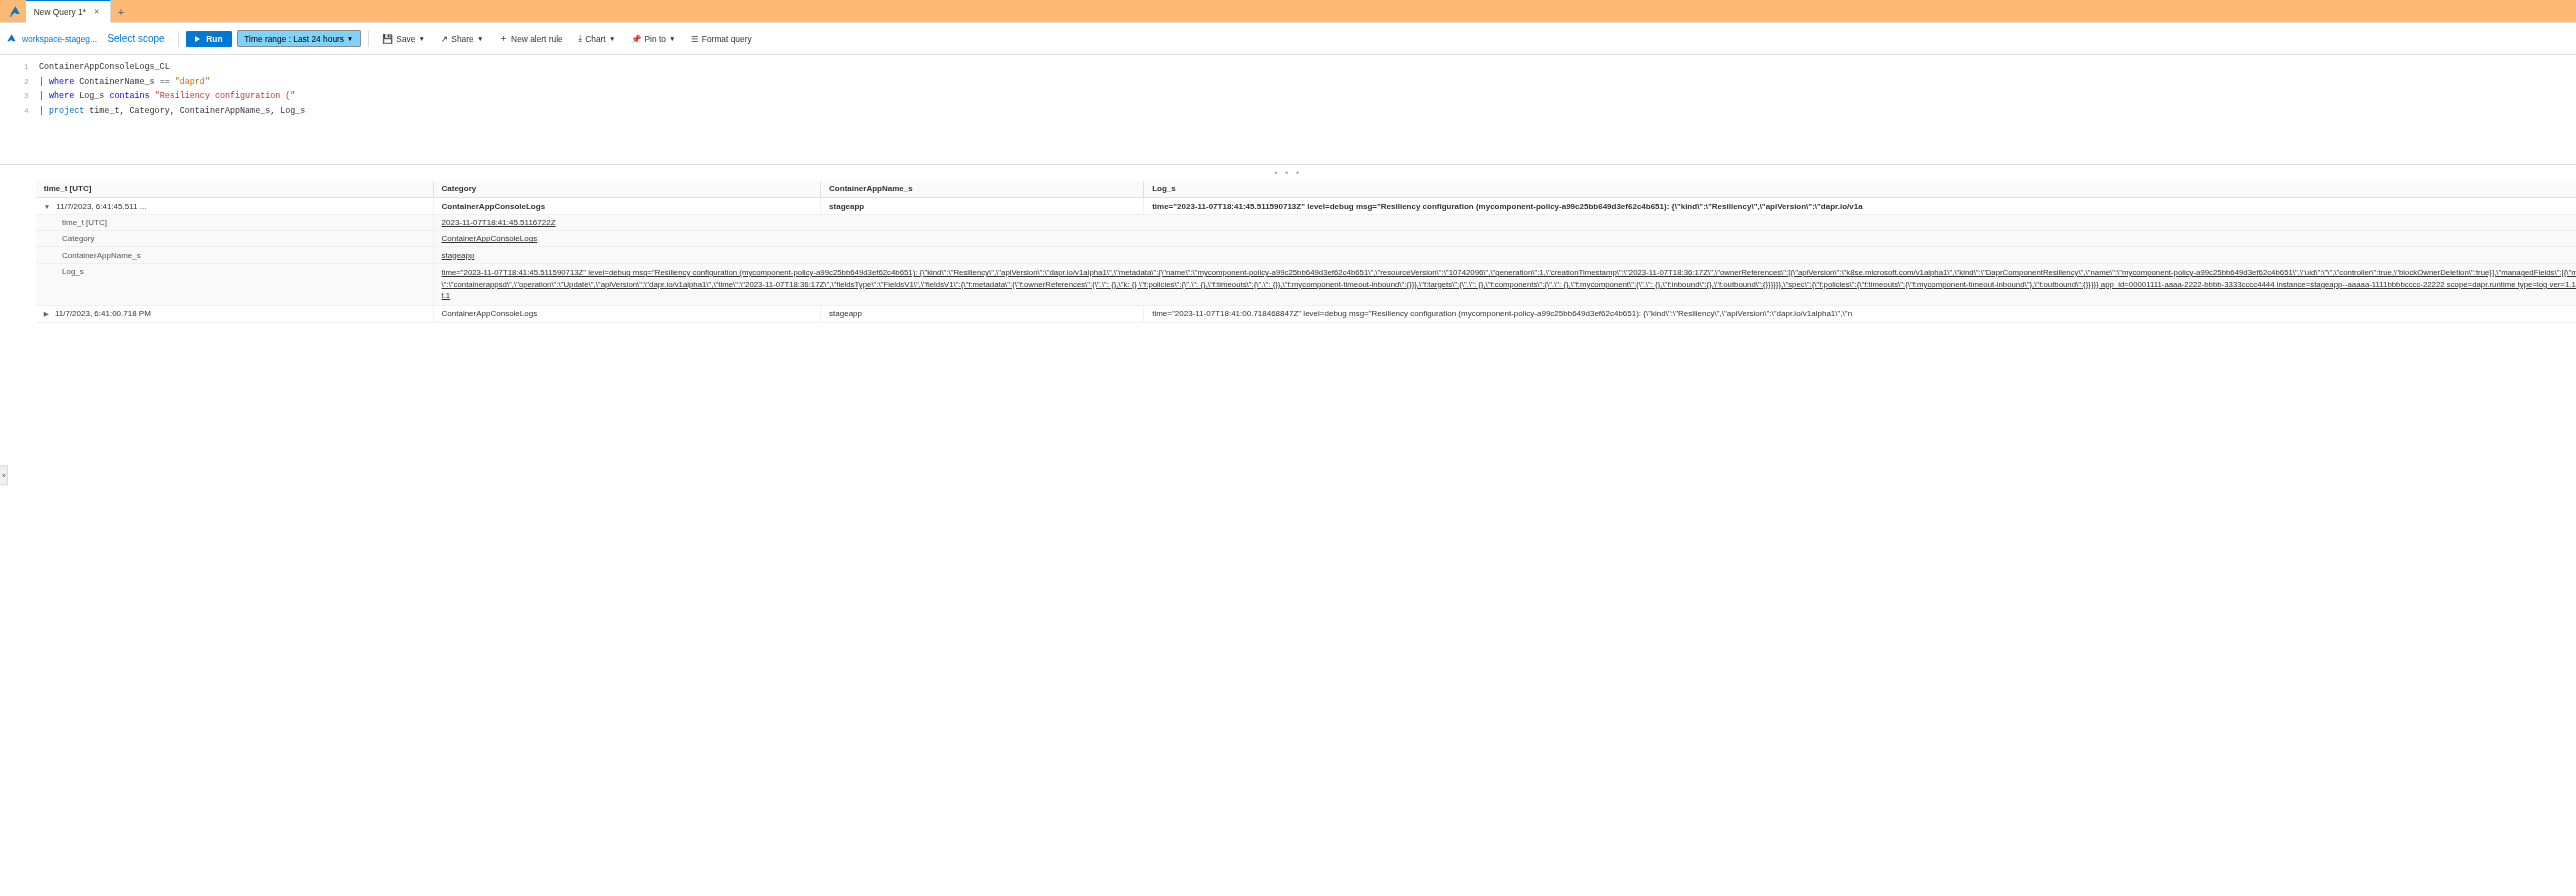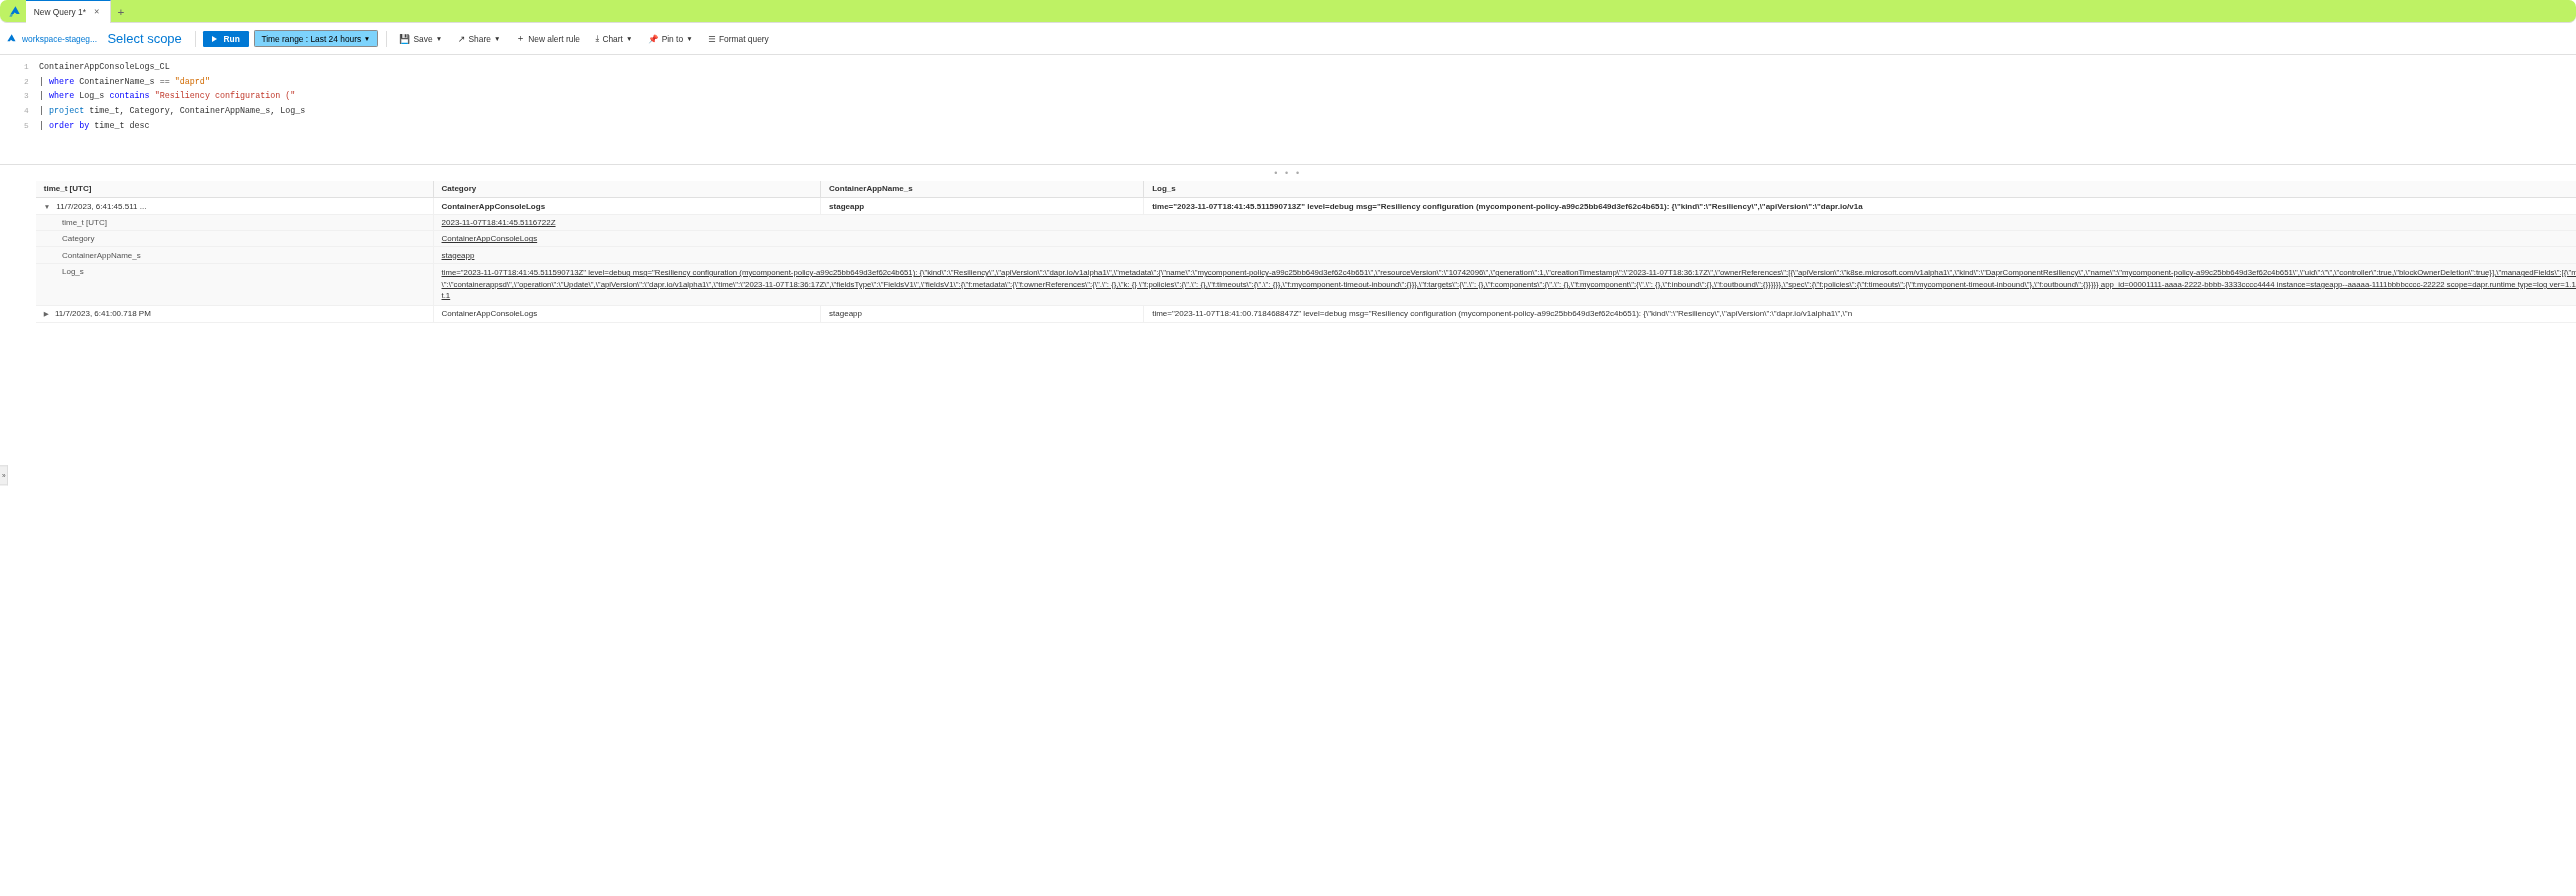--- a/index.html
+++ b/index.html
@@ -2,25 +2,24 @@
 <html style="font-size:10.4px"><head>
   <meta charset="utf-8">
   <style>
     * { box-sizing: border-box; margin: 0; padding: 0; }
     body { font-family: 'Segoe UI', Arial, sans-serif; font-size: 8.4px; background: #fff; color: #333; overflow: hidden; }
 
     
     .tab-bar {
       display: flex;
       align-items: center;
-      background: #bef264;
+      background: #fdba74;
       border-bottom: 0.6px solid #ddd;
       height: 23.4px;
       padding-left: 2.6px;
-      border-radius: 7px;
     }
     .tab {
       display: flex;
       align-items: center;
       height: 23.4px;
       padding: 0 7.8px;
       background: #fff;
       border-right: 0.6px solid #ddd;
       border-top: 1.3px solid #0078d4;
       font-size: 8.4px;
@@ -57,21 +56,21 @@
       color: #0078d4;
       font-size: 8.4px;
       cursor: pointer;
       white-space: nowrap;
       overflow: hidden;
       text-overflow: ellipsis;
       max-width: 78px;
     }
     .select-scope-btn {
       color: #0078d4;
-      font-size: 13px;
+      font-size: 10px;
       cursor: pointer;
       border: none;
       background: none;
       padding: 2.6px 5.2px;
       white-space: nowrap;
     }
     .toolbar-sep { width: 0.6px; height: 15.6px; background: #ddd; margin: 0 2.6px; }
     .run-btn {
       display: flex;
       align-items: center;
@@ -345,26 +344,20 @@
       <span class="line-content">
         <span>| </span><span class="kw-blue">where</span><span> Log_s </span><span class="kw-blue">contains</span><span> </span><span class="str-red">"Resiliency configuration ("</span>
       </span>
     </div>
     <div class="editor-line">
       <span class="line-num">4</span>
       <span class="line-content">
         <span>| </span><span class="kw-light-blue">project</span><span> time_t, Category, ContainerAppName_s, Log_s</span>
       </span>
     </div>
-    <div class="editor-line">
-      <span class="line-num">5</span>
-      <span class="line-content">
-        <span>| </span><span class="kw-blue">order by</span><span> time_t desc</span>
-      </span>
-    </div>
   </div>
 
   <div class="drag-handle">• • •</div>
 
   <div class="results-area">
 
     <div class="result-table-wrapper">
       <table class="result-table">
         <thead>
           <tr>

